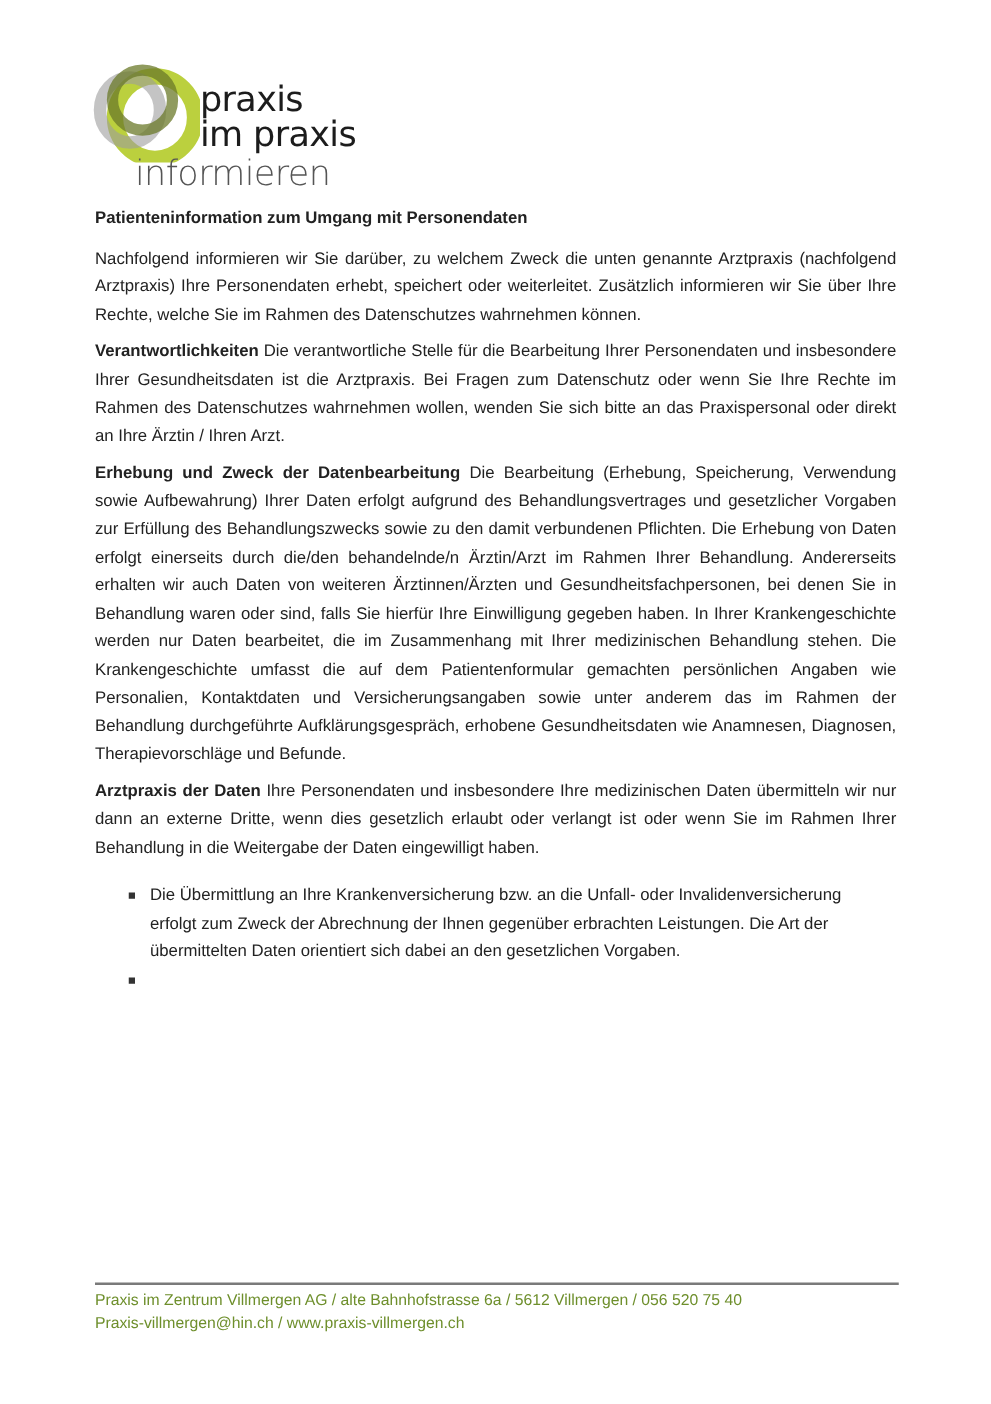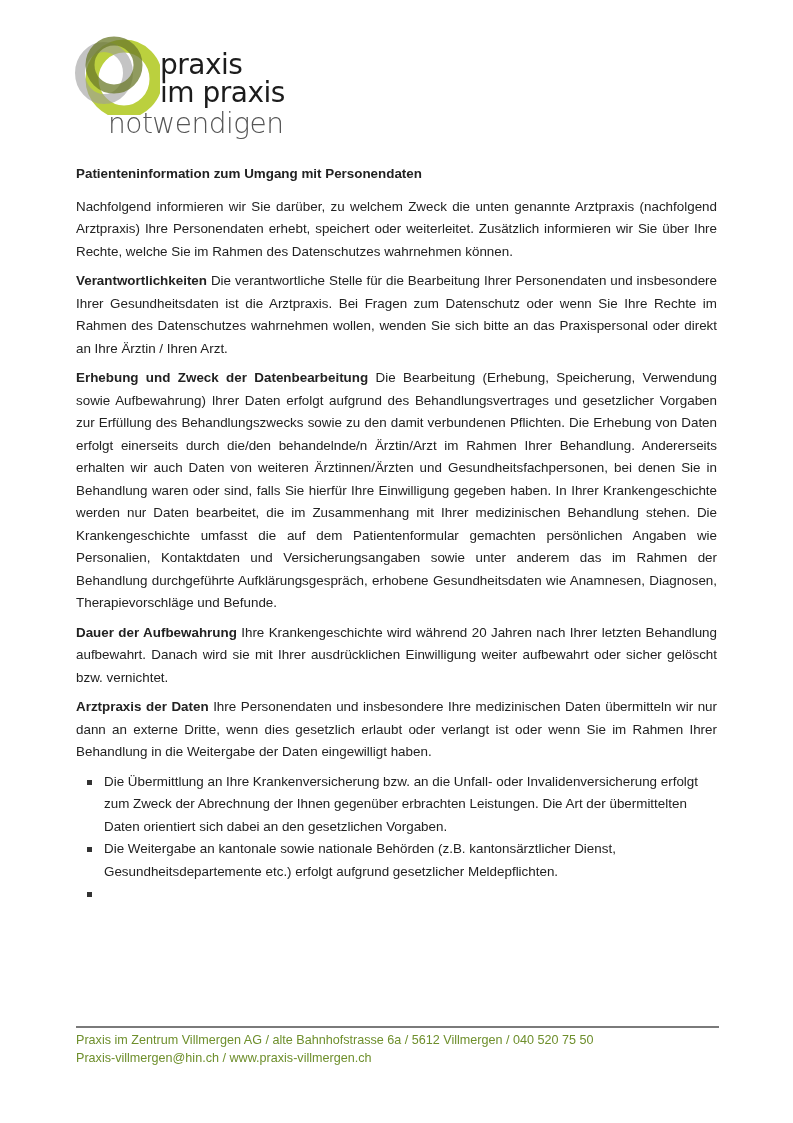--- a/index.html
+++ b/index.html
@@ -1,67 +1,65 @@
 <!DOCTYPE html>
 <html><head>
   <meta charset="utf-8">
   <style>
     html, body { margin:0; padding:0; background:#ffffff; }
     body { width:793px; height:1123px; position:relative; overflow:hidden;
            font-family:"Liberation Sans", sans-serif; color:#1a1a1a; }
-    .logo { position:absolute; left:74px; top:31px; width:240px; height:112px;text-align:right; }
+    .logo { position:absolute; left:74px; top:46px; width:240px; height:112px;text-align:right; }
     .logo-mark { position:absolute; left:0; top:0; width:86px; height:84px; }
     .logo-line1, .logo-line2 { position:absolute; left:86px; font-size:28px; color:#1c1c1c;
            font-family:"DejaVu Sans", sans-serif; letter-spacing:-0.5px; line-height:28px; }
     .logo-line1 { top:20px; }
     .logo-line2 { top:48px; }
     .logo-line3 { position:absolute; left:34px; top:78px; font-size:28px; color:#555;
            font-family:"DejaVu Sans", sans-serif; font-weight:200; letter-spacing:-0.5px; line-height:30px; }
     .content { position:absolute; left:76px; top:163px; width:641px;
            font-family:"Liberation Sans", sans-serif; font-size:13.4px; line-height:22.5px; color:#222; }
     .title { font-weight:bold; font-size:13.4px; margin:0 0 10px 0; }
     .para { text-align:justify; margin:0 0 7px 0; }
     .para b { font-weight:bold;margin-top:16px; }
-    ul.bullets { list-style:none; margin:0; padding:0; }
+    ul.bullets { list-style:none; margin:16px; padding:0; }
     ul.bullets li { position:relative; padding-left:28px; margin:0; line-height:22.5px; }
     ul.bullets li .bullet { position:absolute; left:11px; top:9px; width:5px; height:5px; background:#333; }
     .footer { position:absolute; left:76px; top:1026px; width:643px; }
     .footer-rule { height:2px; background:#7a7a7a; margin-bottom:3px; }
     .footer-line { font-size:12.6px; line-height:18px; color:#6e8f2c; font-family:"Liberation Sans", sans-serif; }
   </style>
 </head>
 <body>
 
 <div class="logo">
   <svg class="logo-mark" viewBox="0 0 86 84">
     <ellipse cx="50" cy="48" rx="32" ry="33" fill="none" stroke="#b7cd34" stroke-width="13" opacity="0.95"></ellipse>
     <ellipse cx="30" cy="42" rx="24" ry="26" fill="none" stroke="#9d9d9d" stroke-width="10" opacity="0.6"></ellipse>
     <ellipse cx="40" cy="34" rx="24" ry="24" fill="none" stroke="#6b7a2a" stroke-width="9" opacity="0.75"></ellipse>
   </svg>
   <div class="logo-line1">praxis</div>
   <div class="logo-line2">im praxis</div>
-  <div class="logo-line3">notwendigen</div>
+  <div class="logo-line3">informieren</div>
 </div>
 
 <div class="content">
   <div class="title">Patienteninformation zum Umgang mit Personendaten</div>
   <p class="para">Nachfolgend informieren wir Sie darüber, zu welchem Zweck die unten genannte Arztpraxis (nachfolgend Arztpraxis) Ihre Personendaten erhebt, speichert oder weiterleitet. Zusätzlich informieren wir Sie über Ihre Rechte, welche Sie im Rahmen des Datenschutzes wahrnehmen können.</p>
 
   <p class="para"><b>Verantwortlichkeiten</b><span> Die verantwortliche Stelle für die Bearbeitung Ihrer Personendaten und insbesondere Ihrer Gesundheitsdaten ist die Arztpraxis. Bei Fragen zum Datenschutz oder wenn Sie Ihre Rechte im Rahmen des Datenschutzes wahrnehmen wollen, wenden Sie sich bitte an das Praxispersonal oder direkt an Ihre Ärztin / Ihren Arzt.</span></p>
 
   <p class="para"><b>Erhebung und Zweck der Datenbearbeitung</b><span> Die Bearbeitung (Erhebung, Speicherung, Verwendung sowie Aufbewahrung) Ihrer Daten erfolgt aufgrund des Behandlungsvertrages und gesetzlicher Vorgaben zur Erfüllung des Behandlungszwecks sowie zu den damit verbundenen Pflichten. Die Erhebung von Daten erfolgt einerseits durch die/den behandelnde/n Ärztin/Arzt im Rahmen Ihrer Behandlung. Andererseits erhalten wir auch Daten von weiteren Ärztinnen/Ärzten und Gesundheitsfachpersonen, bei denen Sie in Behandlung waren oder sind, falls Sie hierfür Ihre Einwilligung gegeben haben. In Ihrer Krankengeschichte werden nur Daten bearbeitet, die im Zusammenhang mit Ihrer medizinischen Behandlung stehen. Die Krankengeschichte umfasst die auf dem Patientenformular gemachten persönlichen Angaben wie Personalien, Kontaktdaten und Versicherungsangaben sowie unter anderem das im Rahmen der Behandlung durchgeführte Aufklärungsgespräch, erhobene Gesundheitsdaten wie Anamnesen, Diagnosen, Therapievorschläge und Befunde.</span></p>
 
-  <p class="para"><b>Dauer der Aufbewahrung</b><span> Ihre Krankengeschichte wird während 20 Jahren nach Ihrer letzten Behandlung aufbewahrt. Danach wird sie mit Ihrer ausdrücklichen Einwilligung weiter aufbewahrt oder sicher gelöscht bzw. vernichtet.</span></p>
 
   <p class="para"><b>Arztpraxis der Daten</b><span> Ihre Personendaten und insbesondere Ihre medizinischen Daten übermitteln wir nur dann an externe Dritte, wenn dies gesetzlich erlaubt oder verlangt ist oder wenn Sie im Rahmen Ihrer Behandlung in die Weitergabe der Daten eingewilligt haben.</span></p>
 
   <ul class="bullets">
     <li><span class="bullet"></span><span>Die Übermittlung an Ihre Krankenversicherung bzw. an die Unfall- oder Invalidenversicherung erfolgt zum Zweck der Abrechnung der Ihnen gegenüber erbrachten Leistungen. Die Art der übermittelten Daten orientiert sich dabei an den gesetzlichen Vorgaben.</span></li>
-    <li><span class="bullet"></span><span>Die Weitergabe an kantonale sowie nationale Behörden (z.B. kantonsärztlicher Dienst, Gesundheitsdepartemente etc.) erfolgt aufgrund gesetzlicher Meldepflichten.</span></li>
     <li><span class="bullet"></span></li>
   </ul>
 </div>
 
 <div class="footer">
   <div class="footer-rule"></div>
-  <div class="footer-line">Praxis im Zentrum Villmergen AG / alte Bahnhofstrasse 6a / 5612 Villmergen / 040 520 75 50</div>
+  <div class="footer-line">Praxis im Zentrum Villmergen AG / alte Bahnhofstrasse 6a / 5612 Villmergen / 056 520 75 40</div>
   <div class="footer-line">Praxis-villmergen@hin.ch / www.praxis-villmergen.ch</div>
 </div>
 
 </body></html>

